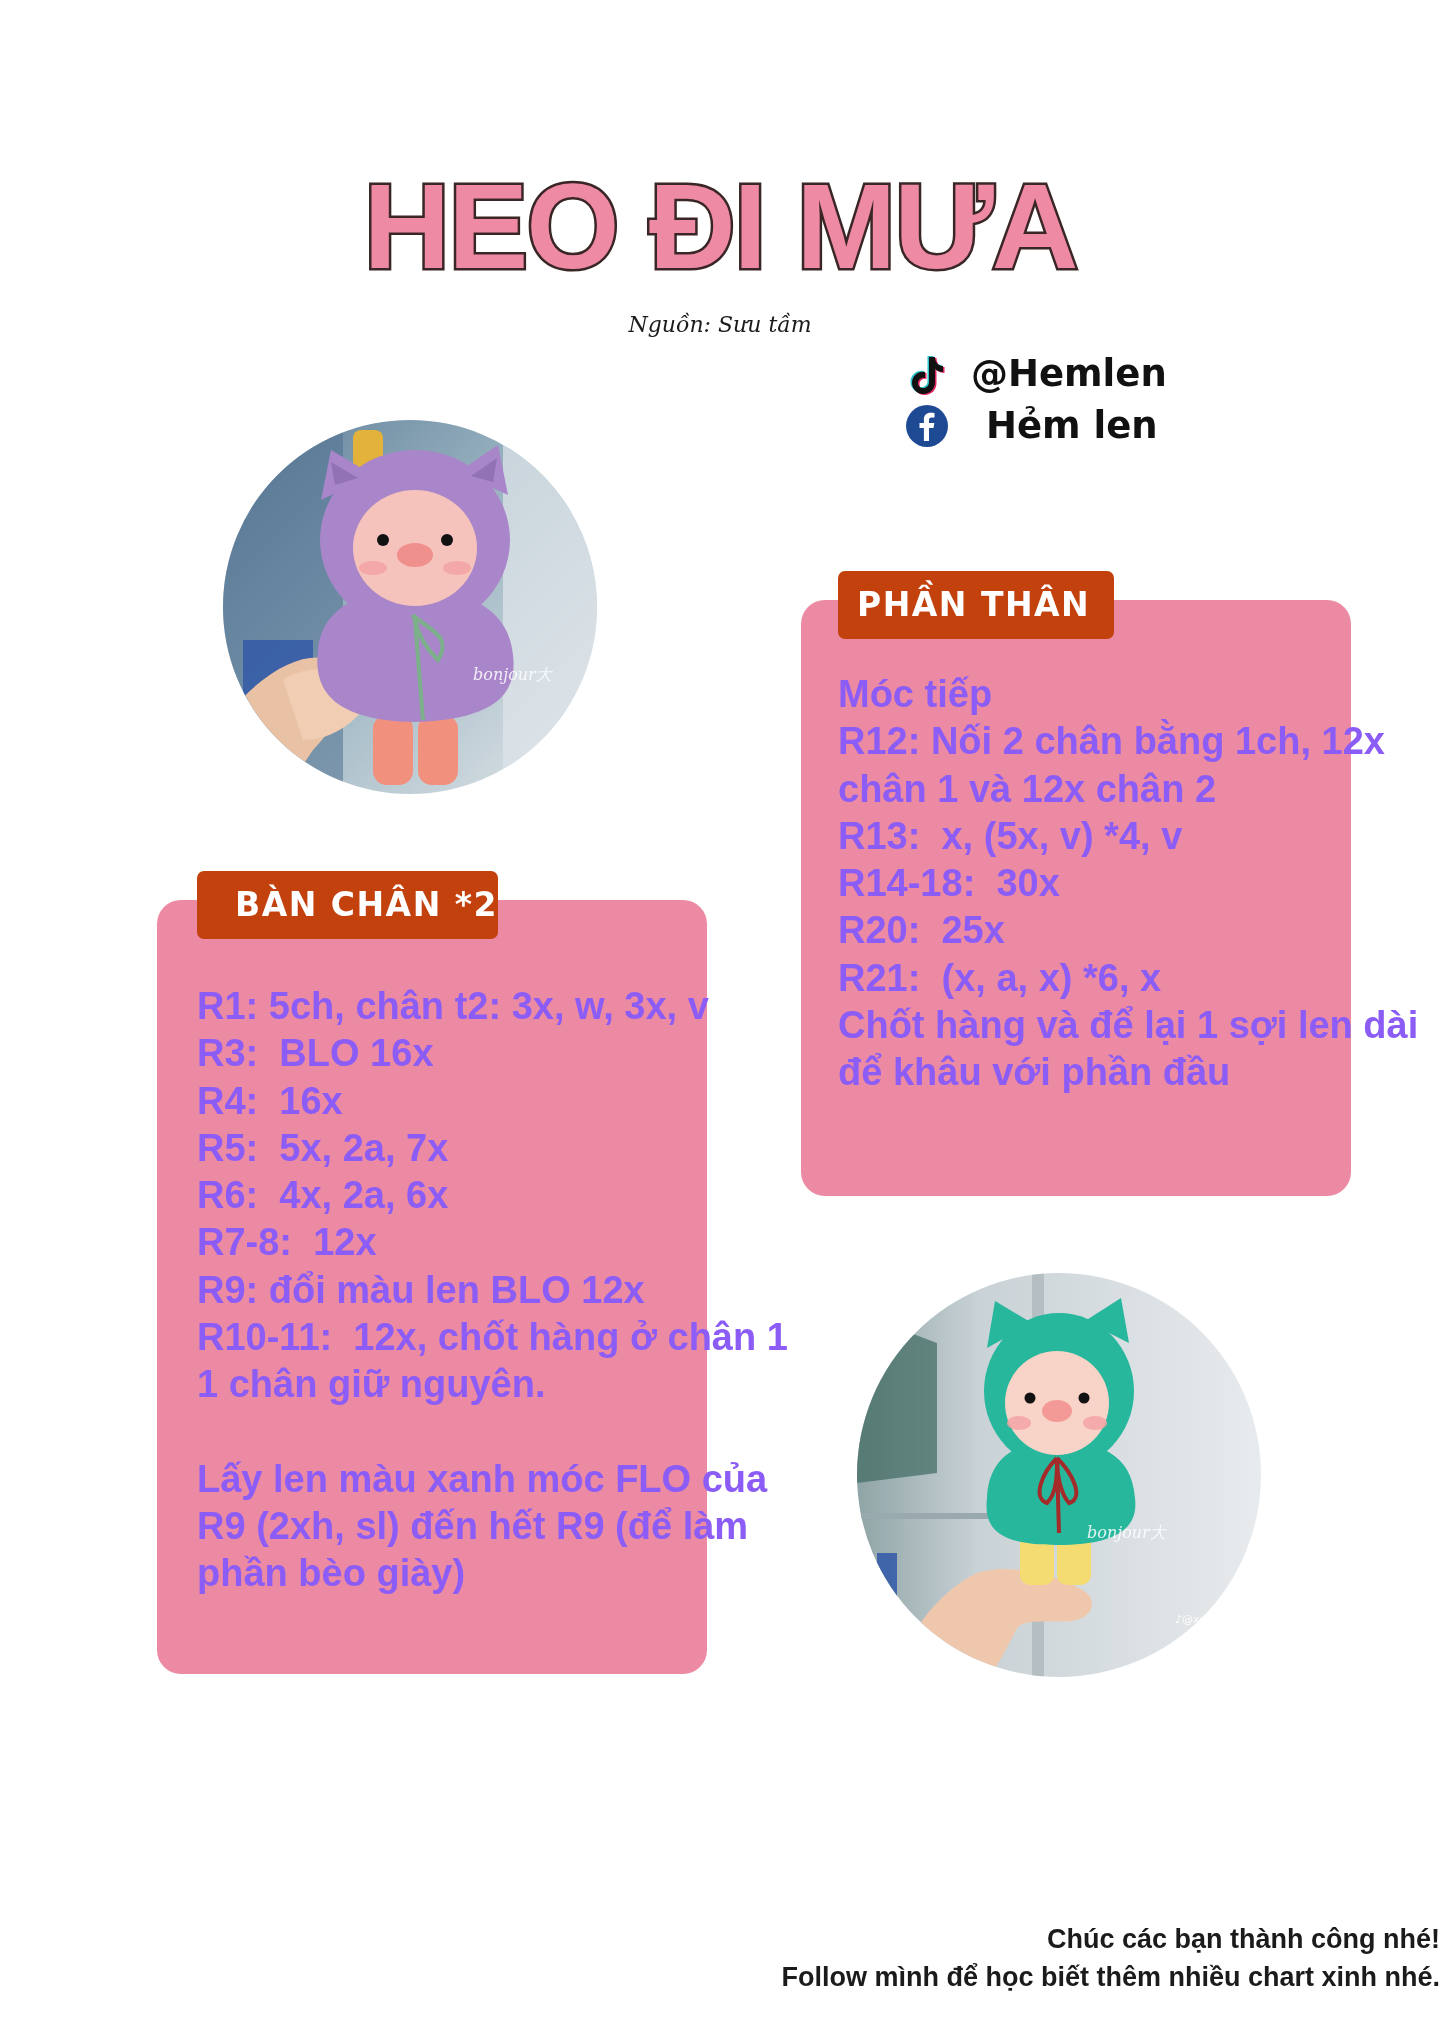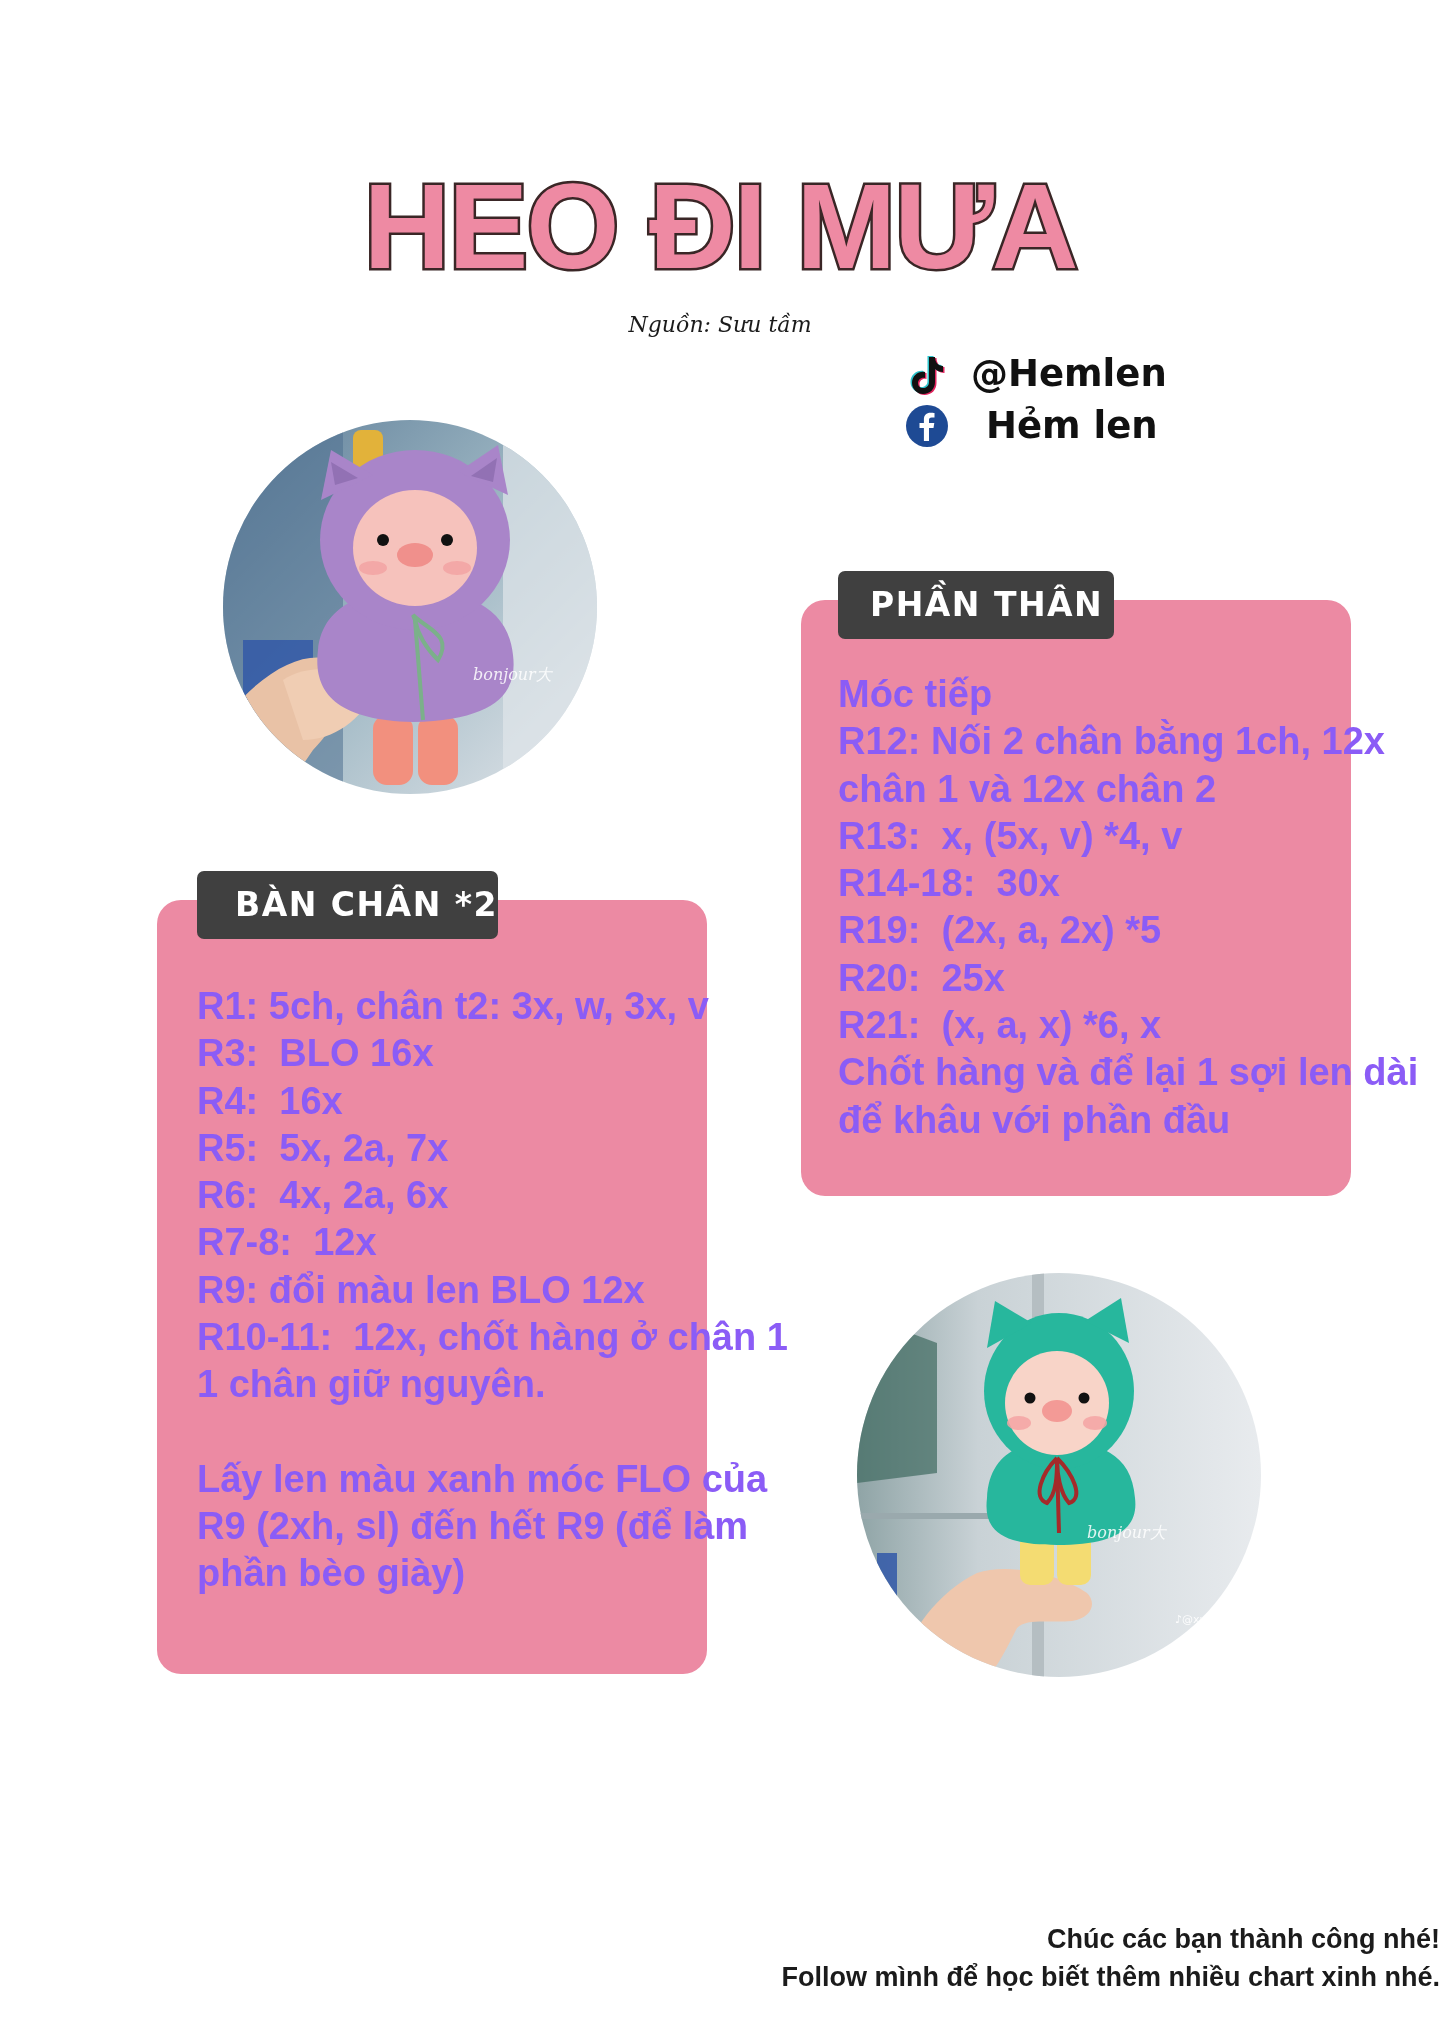--- a/index.html
+++ b/index.html
@@ -31,23 +31,23 @@
   .tiktok-icon { width: 40px; height: 42px; }
   .fb-icon { width: 42px; height: 42px; border-radius: 50%; background: #1e4a94; position: relative; }
 
   
   .photo { border-radius: 50%; overflow: hidden; }
   .photo svg { display: block; width: 100%; height: 100%; }
 
   
   .card { background: #ec8aa3; border-radius: 24px; }
   .tab {
-    background: #404040; border-radius: 7px; color: #ffffff;
+    background: #c2410c; border-radius: 7px; color: #ffffff;
     font-family: "DejaVu Sans", sans-serif; font-weight: 700; font-size: 33px;
-    letter-spacing: 1.5px; line-height: 68px; padding-left: 32px; box-sizing: border-box;
+    letter-spacing: 1.5px; line-height: 68px; padding-left: 19px; box-sizing: border-box;
   }
   .lines { font-family: "Liberation Sans", sans-serif; font-weight: 700; font-size: 38px; line-height: 47.3px; color: #8b5cf6; }
   .lines div { white-space: pre; }
   .lines .gap { height: 47px; }
 
   .footer {
     left: 0; width: 1440px; text-align: right;
     font-family: "Liberation Sans", sans-serif; font-weight: 700; font-size: 27px; line-height: 38px; color: #1b1b1b;
   }
 </style>
@@ -119,21 +119,20 @@
 </div>
 
 <div class="abs card" style="left:801px; top:600px; width:550px; height:596px;"></div>
 <div class="abs tab" style="left:838px; top:571px; width:276px; height:68px;">PHẦN THÂN</div>
 <div class="abs lines" style="left:838px; top:671px;">
   <div>Móc tiếp</div>
   <div>R12: Nối 2 chân bằng 1ch, 12x</div>
   <div>chân 1 và 12x chân 2</div>
   <div>R13:  x, (5x, v) *4, v</div>
   <div>R14-18:  30x</div>
-  <div>R19:  (2x, a, 2x) *5</div>
   <div>R20:  25x</div>
   <div>R21:  (x, a, x) *6, x</div>
   <div>Chốt hàng và để lại 1 sợi len dài</div>
   <div>để khâu với phần đầu</div>
 </div>
 
 <div class="abs card" style="left:157px; top:900px; width:550px; height:774px;"></div>
 <div class="abs tab" style="left:197px; top:871px; width:301px; height:68px;text-align:right;">BÀN CHÂN *2</div>
 <div class="abs lines" style="left:197px; top:983px;">
   <div>R1: 5ch, chân t2: 3x, w, 3x, v</div>

